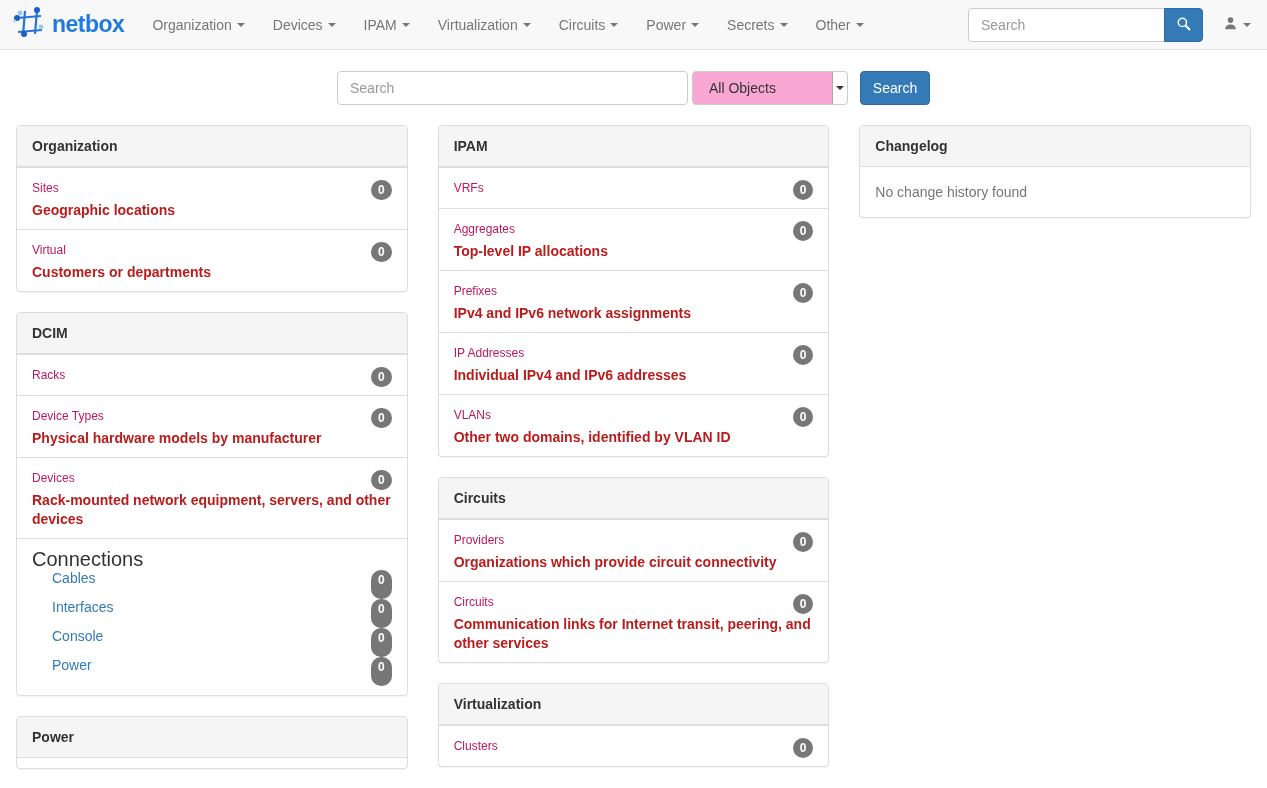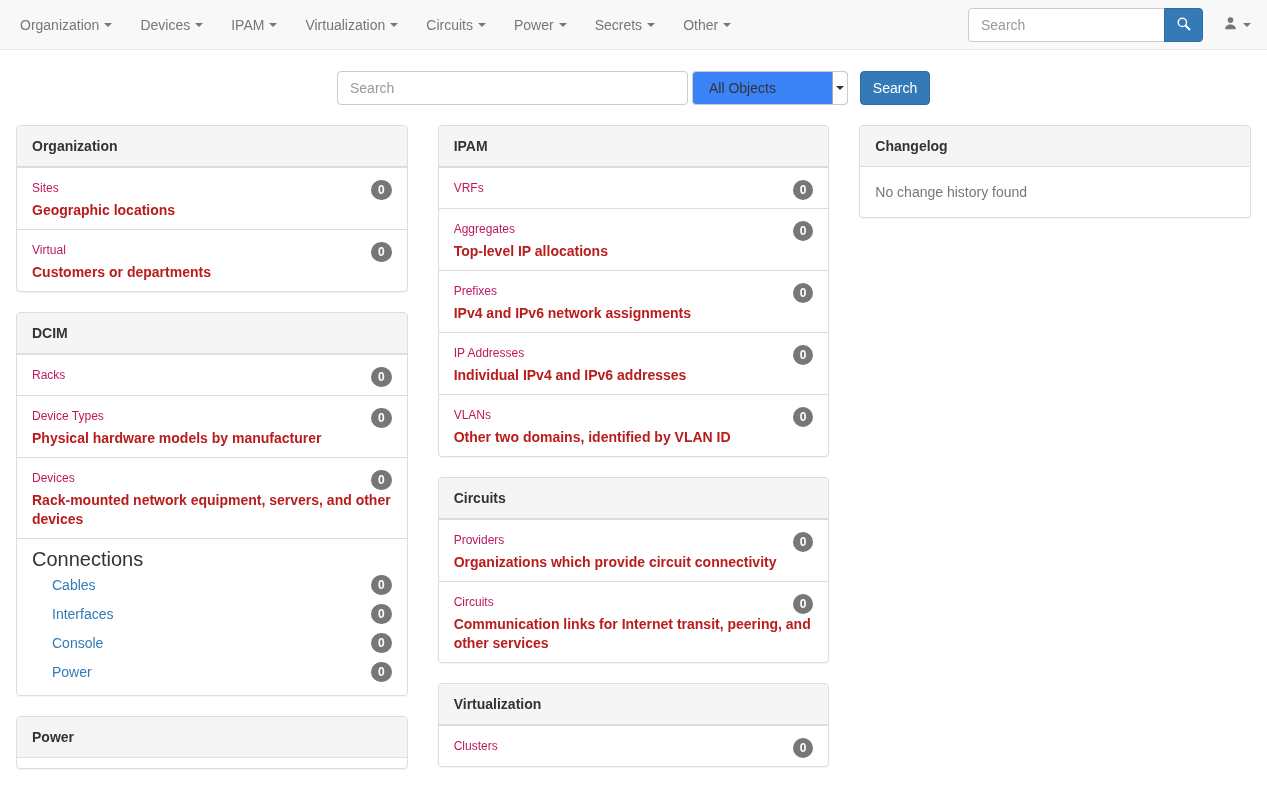--- a/index.html
+++ b/index.html
@@ -26,21 +26,21 @@
   .btn-primary { background:#337ab7; border:1px solid #2e6da4; color:#fff;
                  font-size:14px; cursor:pointer; }
   .nav-search button { width:39px; height:34px; border-radius:0 4px 4px 0; margin-left:-1px;
                        display:flex; align-items:center; justify-content:center; }
   .user-menu { display:flex; align-items:center; color:#777; padding:0 16px 0 20px; cursor:pointer; }
 
   
   .search-row { display:flex; justify-content:center; align-items:center; margin:21px 0 20px; }
   .search-row .q-input { width:351px; }
   .fake-select { width:156px; height:34px; margin-left:4px; border:1px solid #ccc; border-radius:4px;
-                 background:#3b82f6; display:flex; align-items:center; cursor:pointer; overflow:hidden; }
+                 background:#f9a8d4; display:flex; align-items:center; cursor:pointer; overflow:hidden; }
   .fake-select .sel-text { flex:1; padding-left:16px; color:#333; }
   .sel-strip { width:15px; align-self:stretch; border-left:1px solid #a9a9a9;
                display:flex; align-items:center; justify-content:center; background:#fdfdfd; }
   .sel-strip .caret { margin:0; border-top-color:#333; }
   .search-row .go-btn { width:70px; height:34px; margin-left:12px; border-radius:4px; }
 
   
   .content { display:grid; grid-template-columns:1fr 1fr 1fr; column-gap:30px; padding:0 16px; }
 
   .panel { border:1px solid #ddd; border-radius:4px; background:#fff; margin-bottom:20px;
@@ -48,31 +48,50 @@
   .panel-heading { background:#f5f5f5; border-bottom:1px solid #ddd; border-radius:3px 3px 0 0;
                    padding:10px 15px; font-weight:bold; color:#333; line-height:20px; }
   .list-item { padding:9px 15px; border-top:1px solid #ddd; }
   .list-item:first-child { border-top:0; }
   .item-title { font-size:12px; line-height:22px; color:#be185d; text-decoration:none; cursor:pointer; }
   .item-desc { font-size:14px; line-height:19px; color:#b91c1c; margin-top:2px;font-weight:bold; }
   .badge { float:right; background:#777; color:#fff; font-size:12px; font-weight:bold;
            line-height:1; padding:4px 7px; border-radius:10px; min-width:10px;
            text-align:center; margin-top:3px; }
   .connections-title { font-size:20px; line-height:22px; color:#333; }
-  .conn-row { display:flex; align-items:center; justify-content:space-between;
+  .conn-row { display:flex; justify-content:space-between;
               padding-left:20px; height:29px; }
   .conn-row a { color:#337ab7; text-decoration:none; cursor:pointer; }
   .conn-row .badge { float:none; margin-top:0; }
   .panel-body { padding:15px; color:#777; line-height:20px; }
   .panel-stub-body { height:10px; }
 </style>
 </head>
 <body>
 
 <nav class="navbar">
+  <a class="brand">
+    <span>
+      <svg width="34" height="34" viewBox="0 0 34 34">
+        <g stroke="#2474d9" stroke-width="2.2" fill="none">
+          <path d="M13,5 L11,29"></path>
+            <path d="M25,4 L23,28"></path>
+          <path d="M5,12 L29,10"></path>
+            <path d="M6,26 L30,24"></path>
+        </g>
+        <circle cx="25" cy="4" r="3" fill="#1d5fc8"></circle>
+        <circle cx="5" cy="12" r="3" fill="#1d5fc8"></circle>
+        <circle cx="12" cy="28" r="3" fill="#1d5fc8"></circle>
+        <circle cx="8" cy="7" r="2.4" fill="#9ec6f3"></circle>
+        <circle cx="29" cy="21" r="2.4" fill="#9ec6f3"></circle>
+        <circle cx="2.5" cy="15" r="1.6" fill="#bcd6f6"></circle>
+      </svg>
+    </span>
+    <span class="logo-text">netbox</span>
+  </a>
 
   <ul class="nav-menu">
     <li>
         <a>
           <span>Organization</span>
           <i class="caret"></i>
         </a>
       </li>
     <li>
         <a>

